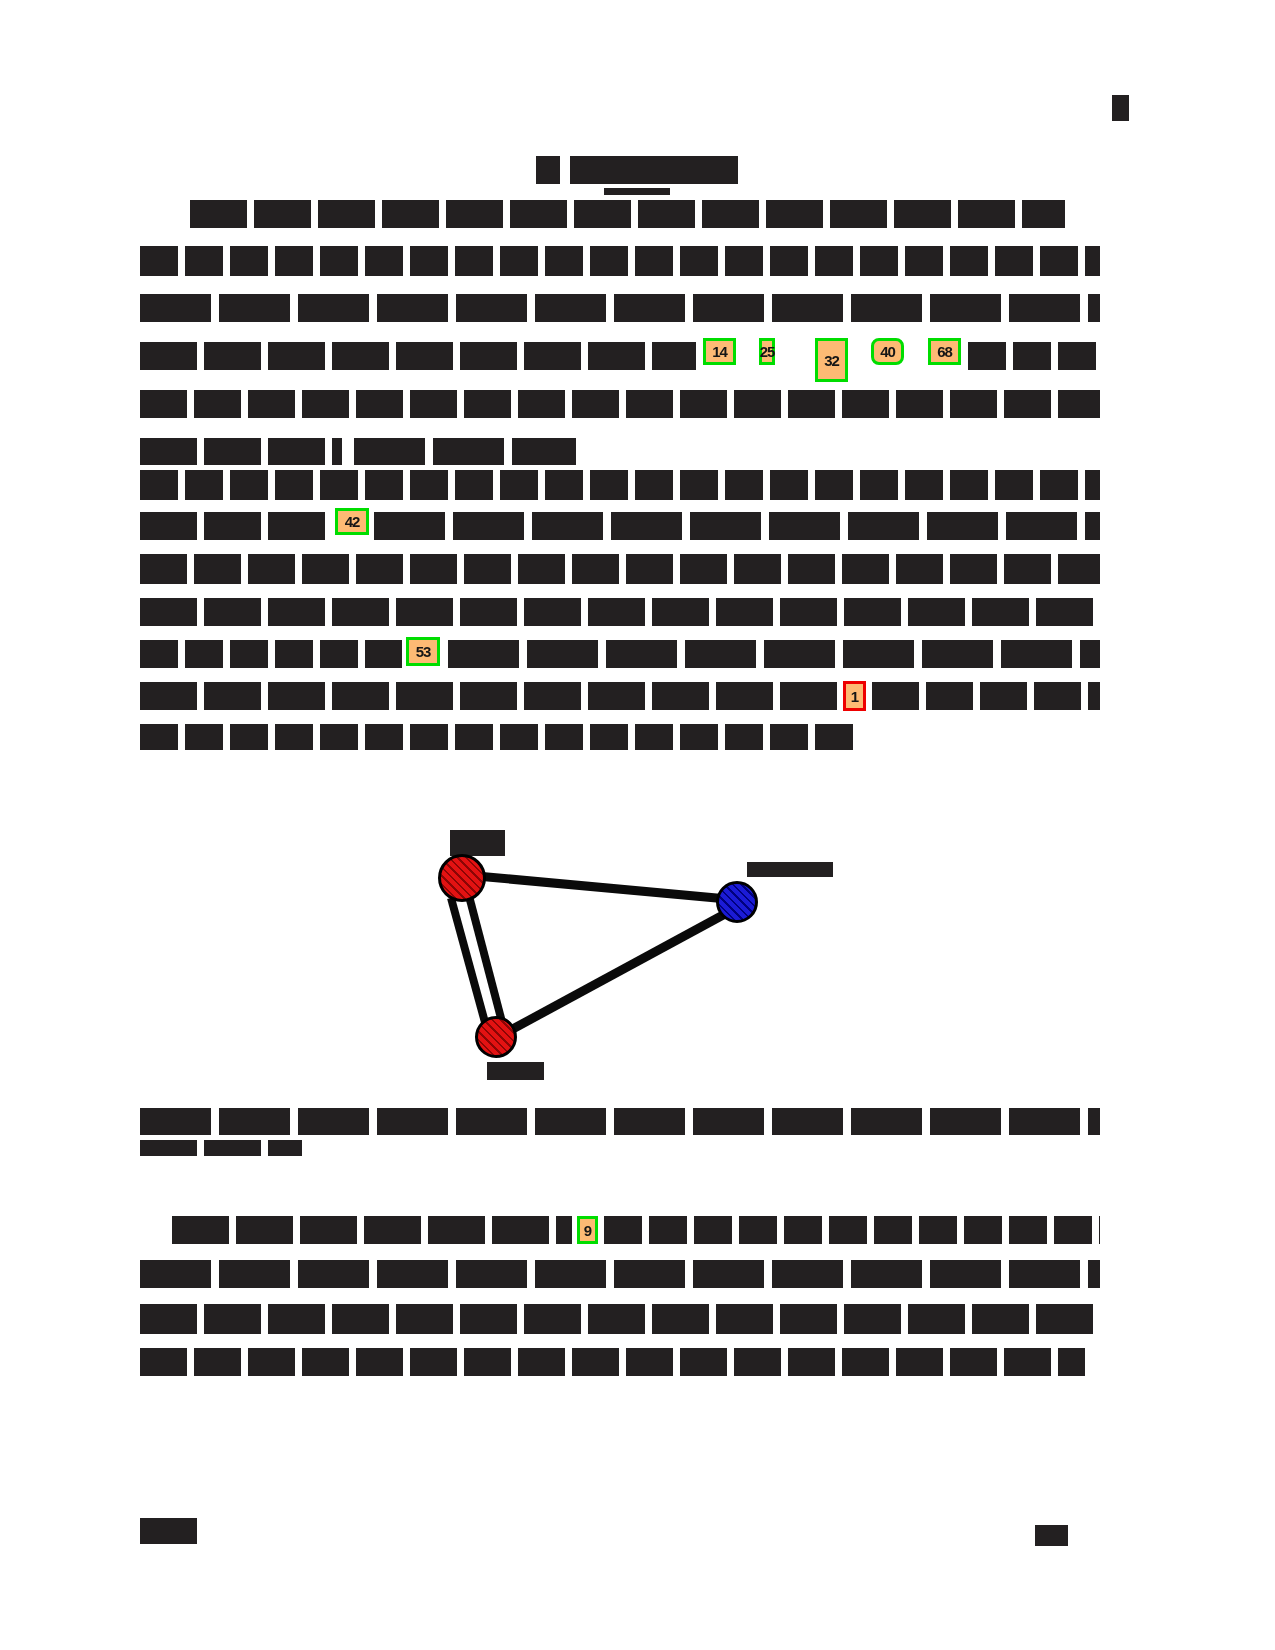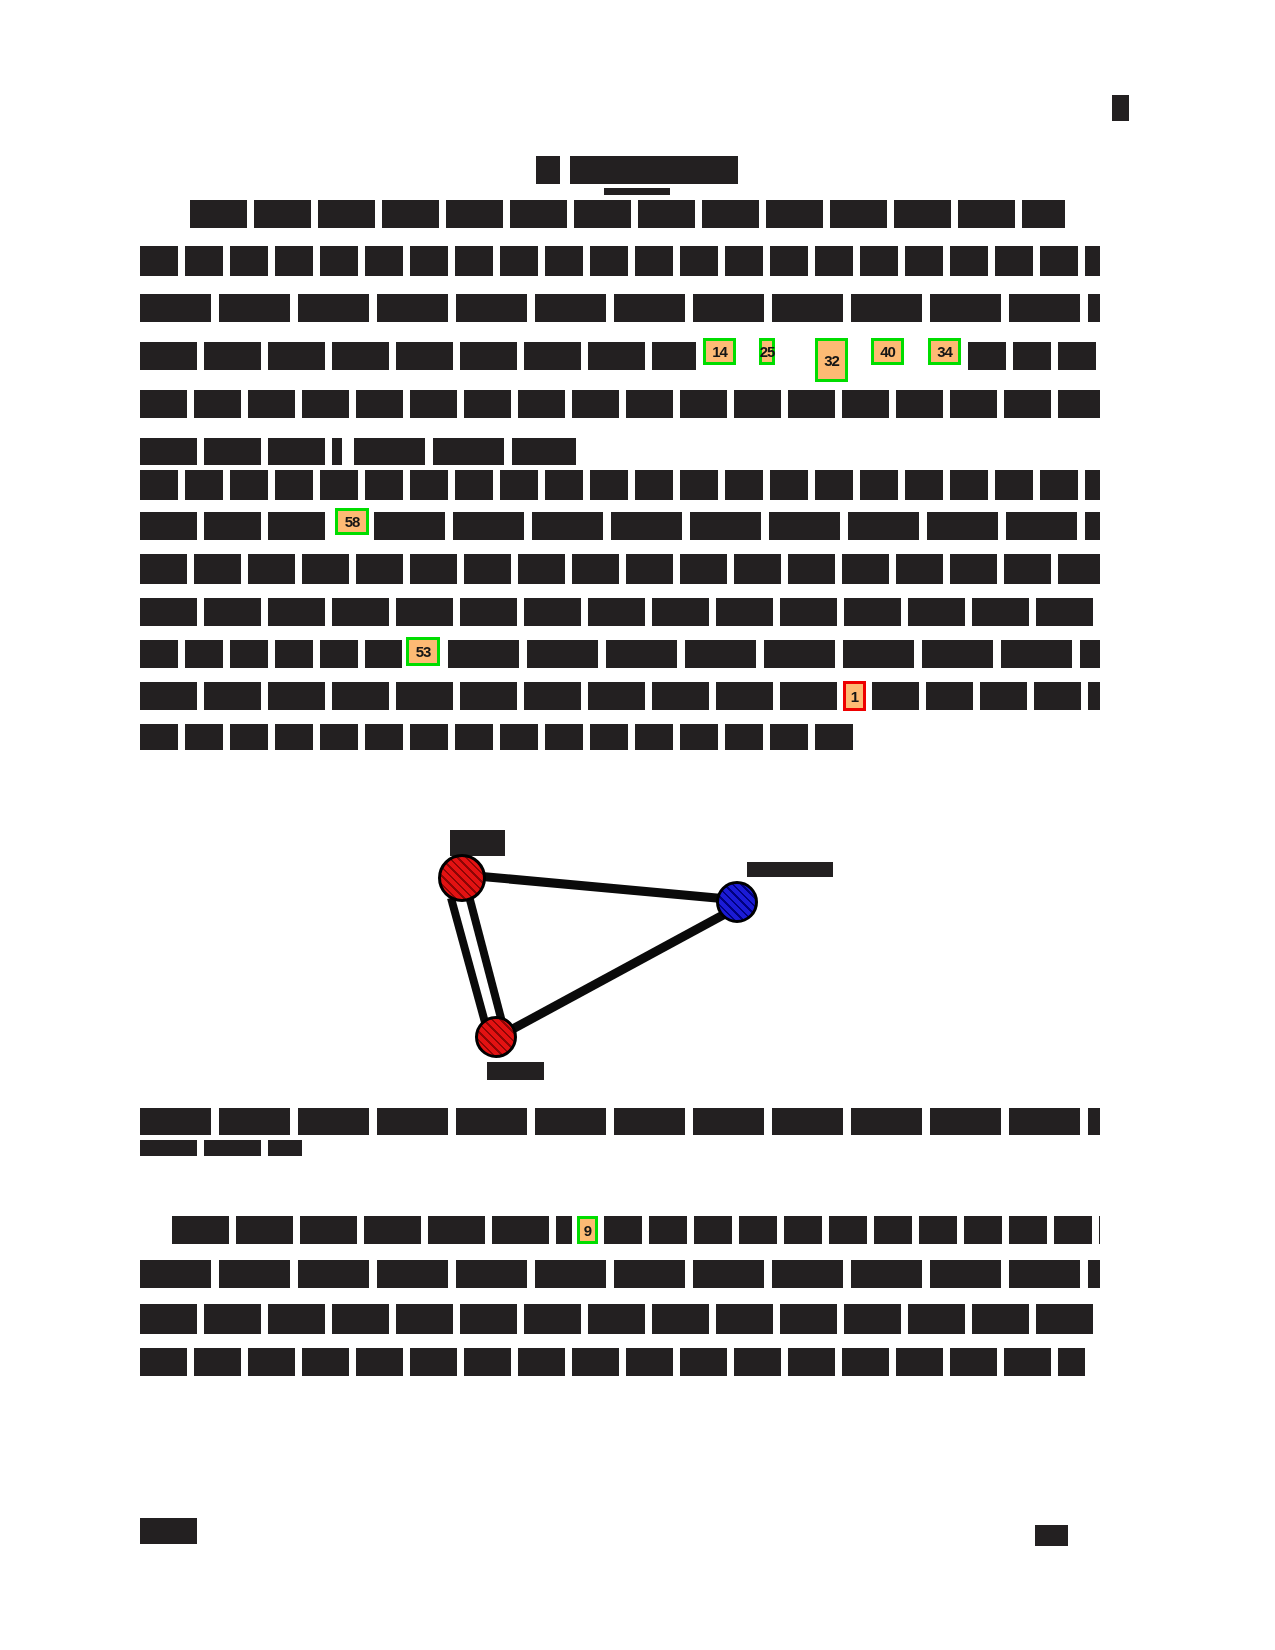--- a/index.html
+++ b/index.html
@@ -67,20 +67,20 @@
       <div class="edge" style="left: 451px; top: 894px; width: 132.699px; height: 8px; transform: rotate(74.707deg);"></div>
       <div class="edge" style="left: 469px; top: 892px; width: 130.25px; height: 8px; transform: rotate(75.3236deg);"></div>
       <div class="node red" style="left: 438px; top: 854px; width: 48px; height: 48px;"></div>
       <div class="node blue" style="left: 716px; top: 881px; width: 42px; height: 42px;"></div>
       <div class="node red" style="left: 475px; top: 1016px; width: 42px; height: 42px;"></div>
     </div>
   <div id="cite-layer">
       <div class="cite green" style="left: 703px; top: 338px; width: 33px; height: 27px;">14</div>
       <div class="cite green" style="left: 759px; top: 338px; width: 16px; height: 27px;">25</div>
       <div class="cite green" style="left: 815px; top: 338px; width: 33px; height: 44px;">32</div>
-      <div class="cite green" style="left: 871px; top: 338px; width: 33px; height: 27px;">40</div>
-      <div class="cite green" style="left: 928px; top: 338px; width: 33px; height: 27px;">34</div>
-      <div class="cite green" style="left: 335px; top: 508px; width: 34px; height: 27px;">58</div>
+      <div class="cite green" style="left: 871px; top: 338px; width: 33px; height: 27px; border-radius: 8px;">40</div>
+      <div class="cite green" style="left: 928px; top: 338px; width: 33px; height: 27px;">68</div>
+      <div class="cite green" style="left: 335px; top: 508px; width: 34px; height: 27px;">42</div>
       <div class="cite green" style="left: 406px; top: 637px; width: 34px; height: 29px;">53</div>
       <div class="cite red" style="left: 843px; top: 681px; width: 23px; height: 30px;">1</div>
       <div class="cite green" style="left: 577px; top: 1216px; width: 21px; height: 28px;">9</div>
     </div>
 </div>
 
 </body></html>

